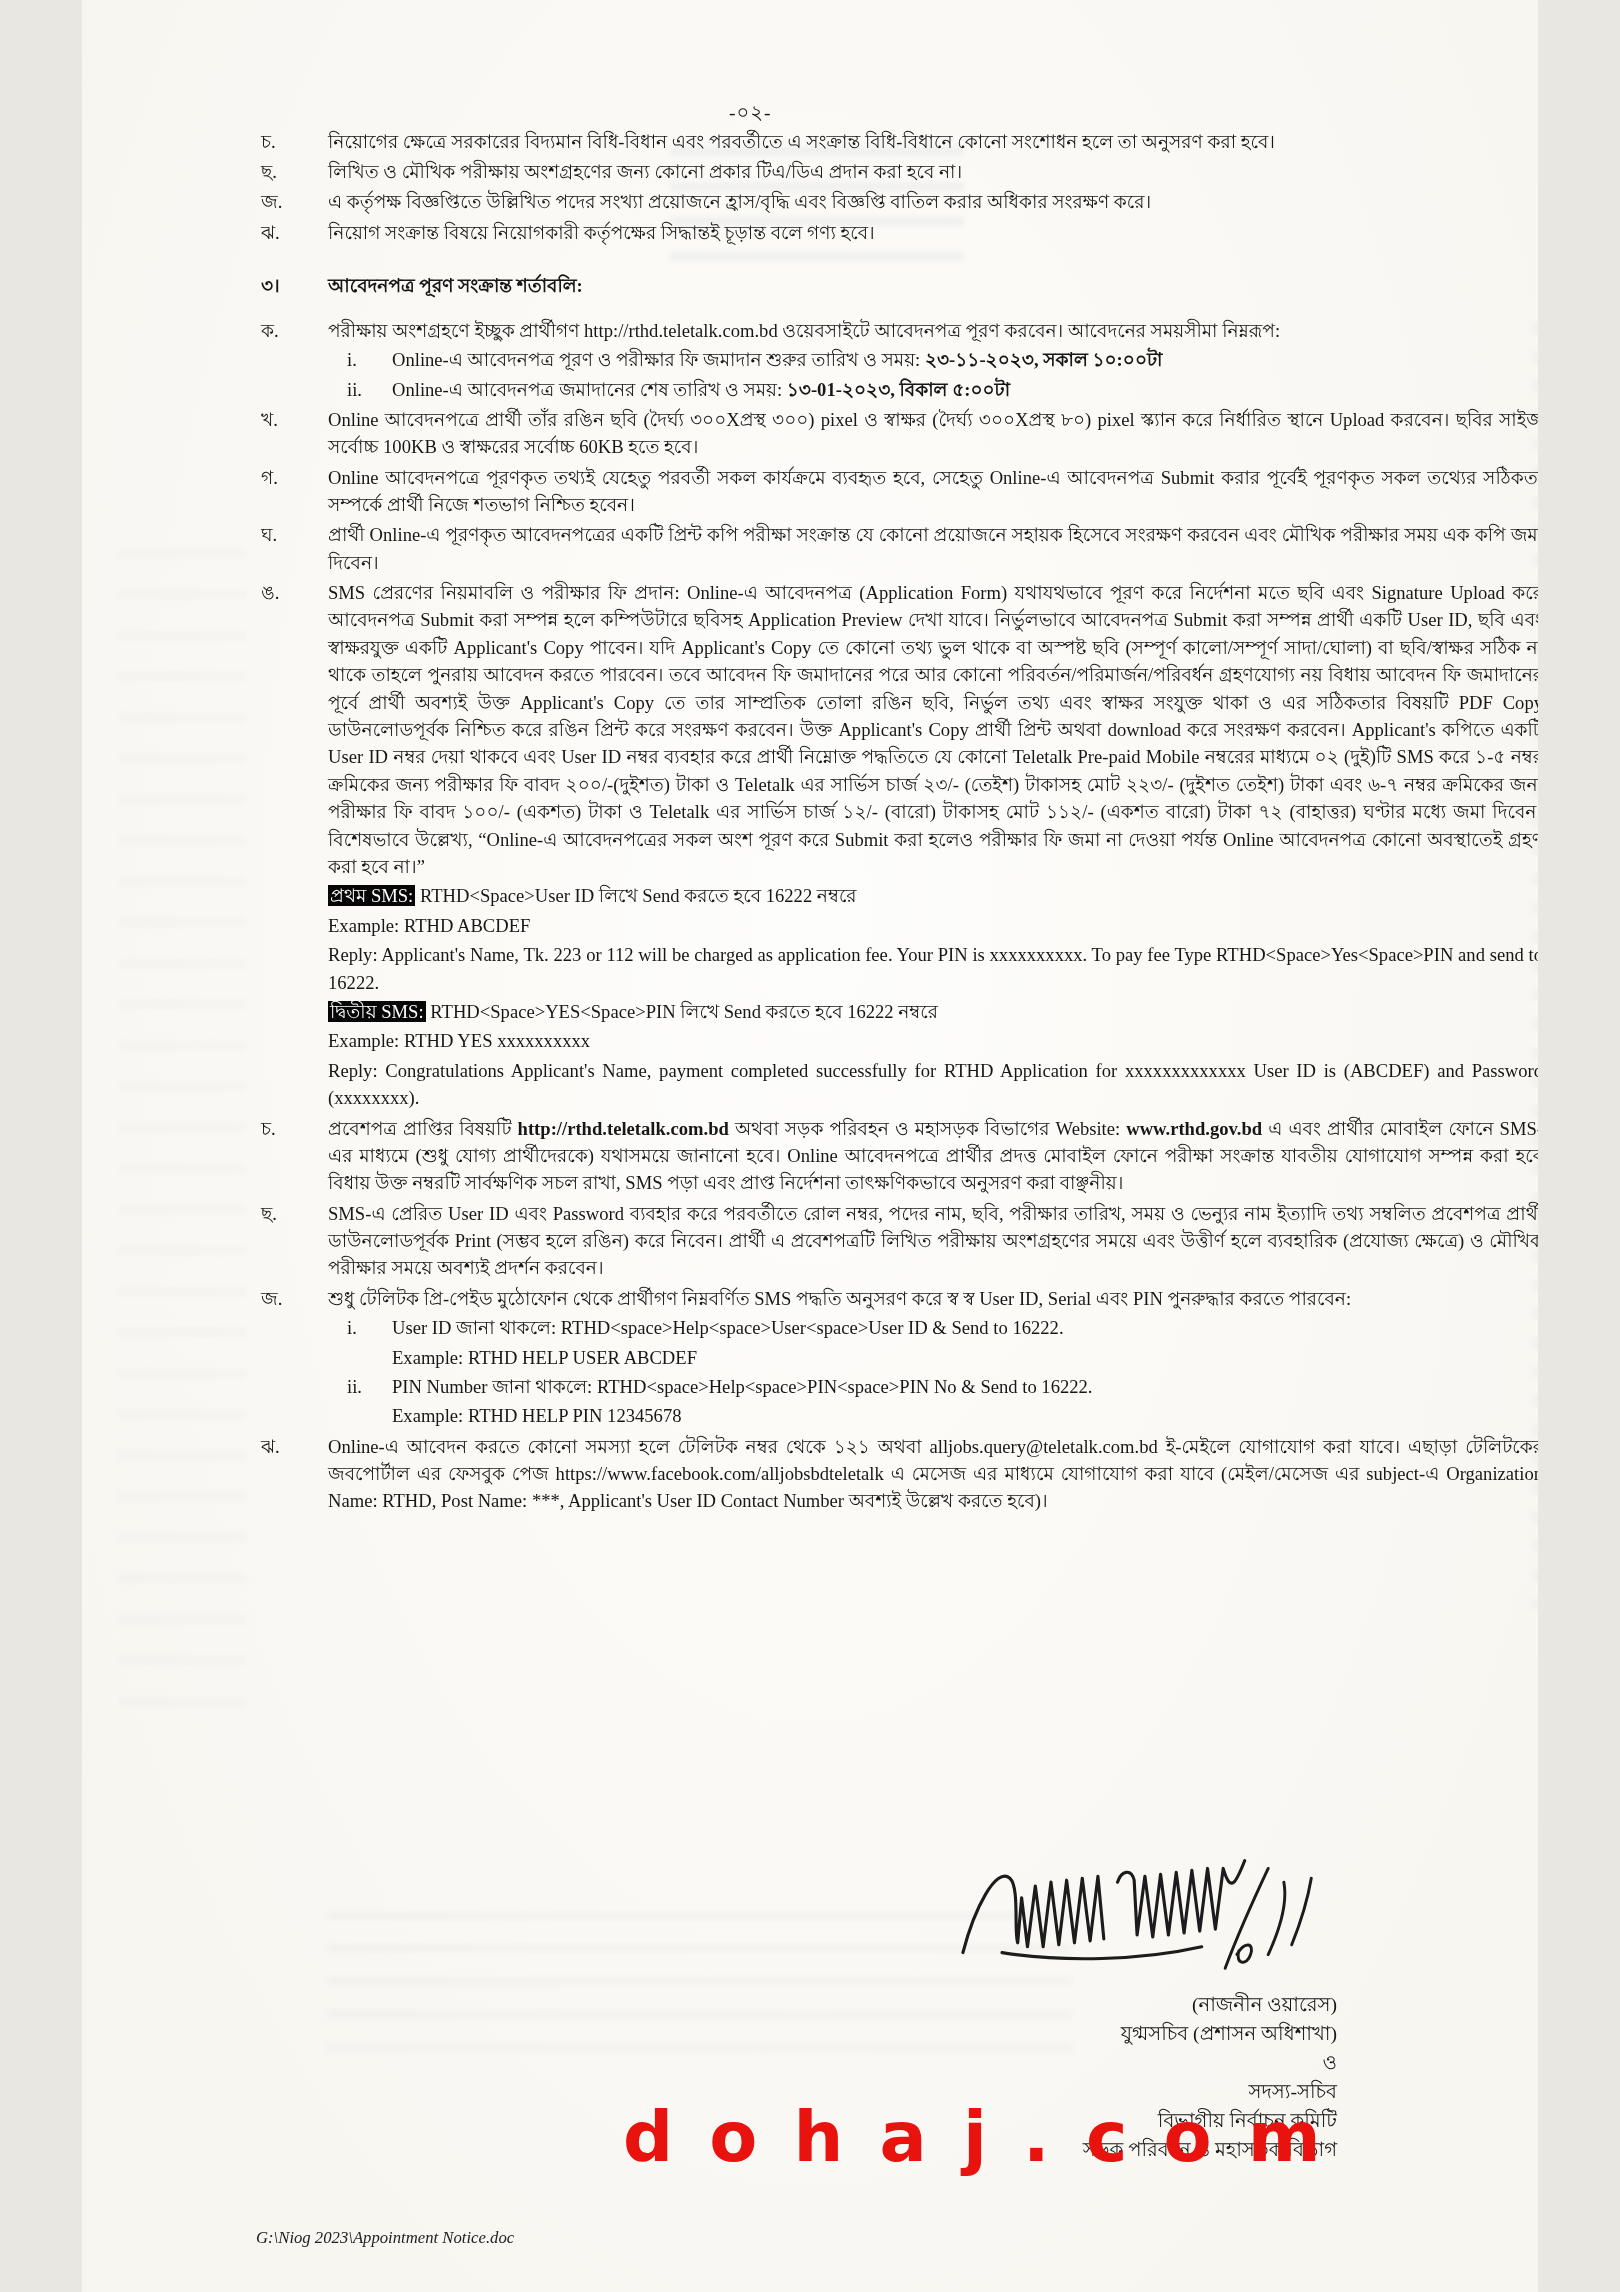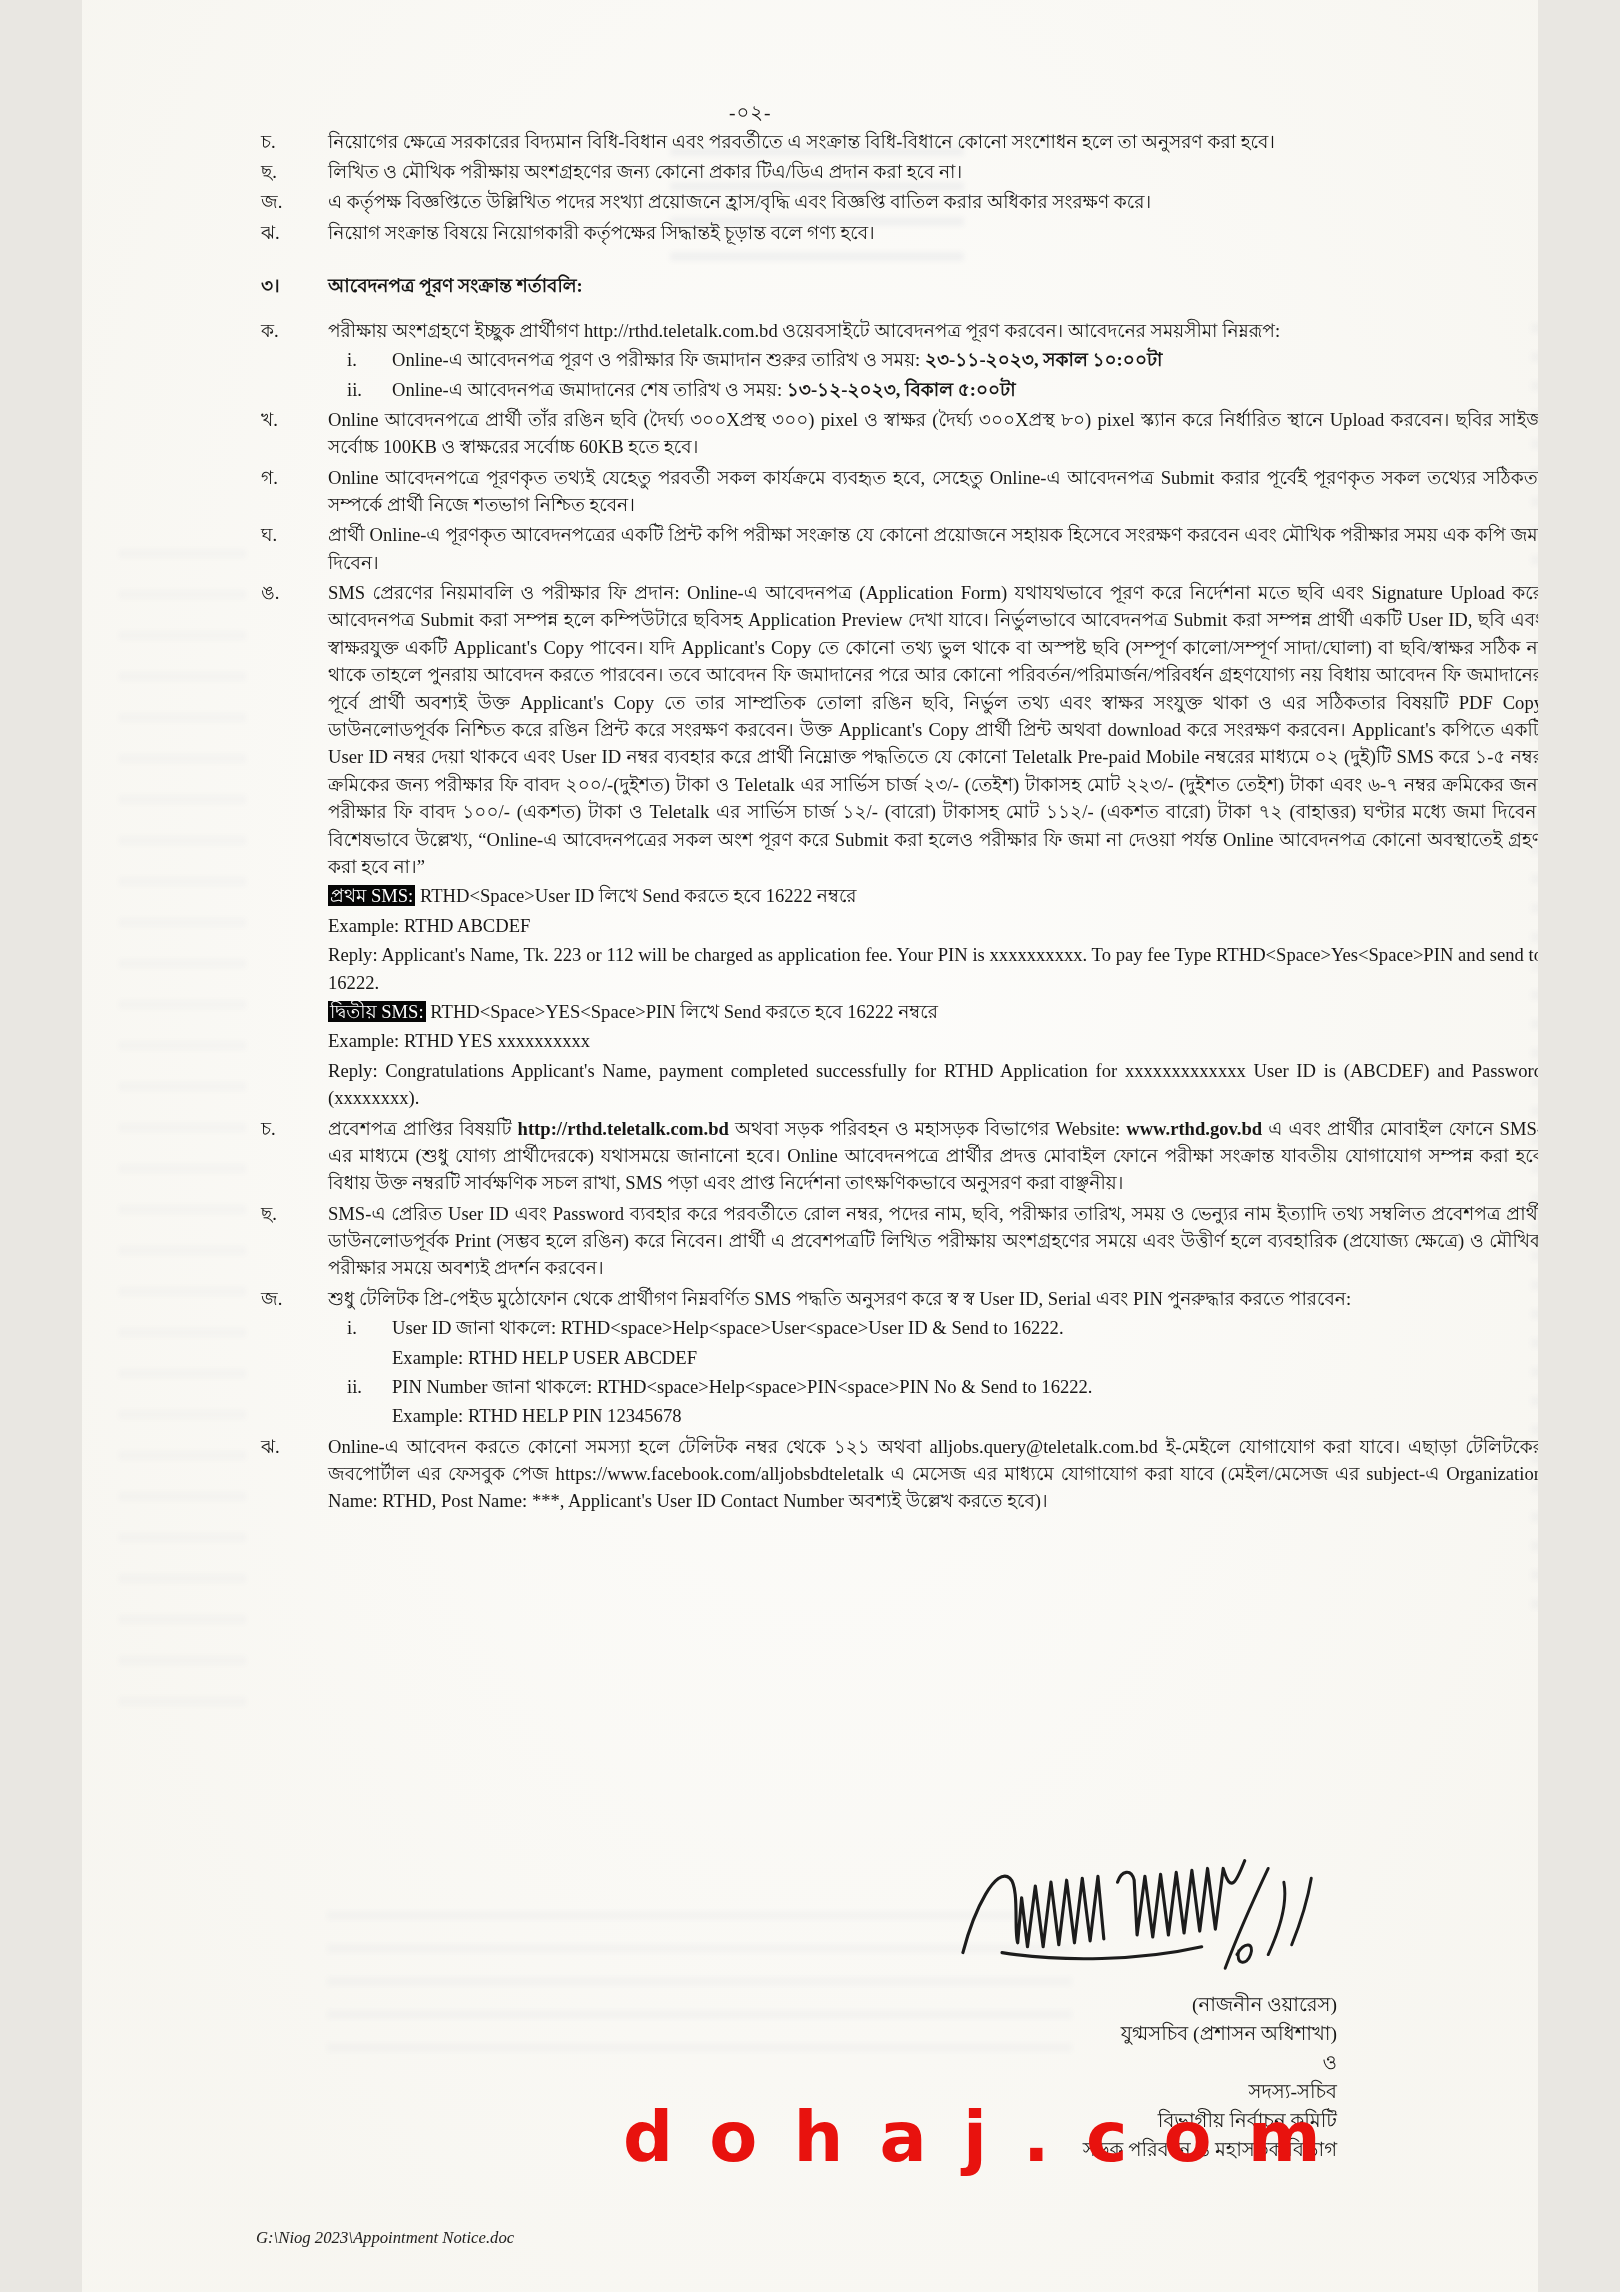--- a/index.html
+++ b/index.html
@@ -84,21 +84,21 @@
       <div>
         <div>পরীক্ষায় অংশগ্রহণে ইচ্ছুক প্রার্থীগণ http://rthd.teletalk.com.bd ওয়েবসাইটে আবেদনপত্র পূরণ করবেন। আবেদনের সময়সীমা নিম্নরূপ:</div>
       </div>
     </div>
     <div class="sub">
       <span>i.</span>
       <span><span>Online-এ আবেদনপত্র পূরণ ও পরীক্ষার ফি জমাদান শুরুর তারিখ ও সময়: </span><span class="bold">২৩-১১-২০২৩, সকাল ১০:০০টা</span></span>
     </div>
     <div class="sub">
       <span>ii.</span>
-      <span><span>Online-এ আবেদনপত্র জমাদানের শেষ তারিখ ও সময়: </span><span class="bold">১৩-১২-২০২৩, বিকাল ৫:০০টা</span></span>
+      <span><span>Online-এ আবেদনপত্র জমাদানের শেষ তারিখ ও সময়: </span><span class="bold">১৩-01-২০২৩, বিকাল ৫:০০টা</span></span>
     </div>
 
     <div class="row">
       <span class="lbl">খ.</span>
       <span>Online আবেদনপত্রে প্রার্থী তাঁর রঙিন ছবি (দৈর্ঘ্য ৩০০Xপ্রস্থ ৩০০) pixel ও স্বাক্ষর (দৈর্ঘ্য ৩০০Xপ্রস্থ ৮০) pixel স্ক্যান করে নির্ধারিত স্থানে Upload করবেন। ছবির সাইজ সর্বোচ্চ 100KB ও স্বাক্ষরের সর্বোচ্চ 60KB হতে হবে।</span>
     </div>
 
     <div class="row">
       <span class="lbl">গ.</span>
       <span>Online আবেদনপত্রে পূরণকৃত তথ্যই যেহেতু পরবর্তী সকল কার্যক্রমে ব্যবহৃত হবে, সেহেতু Online-এ আবেদনপত্র Submit করার পূর্বেই পূরণকৃত সকল তথ্যের সঠিকতা সম্পর্কে প্রার্থী নিজে শতভাগ নিশ্চিত হবেন।</span>

